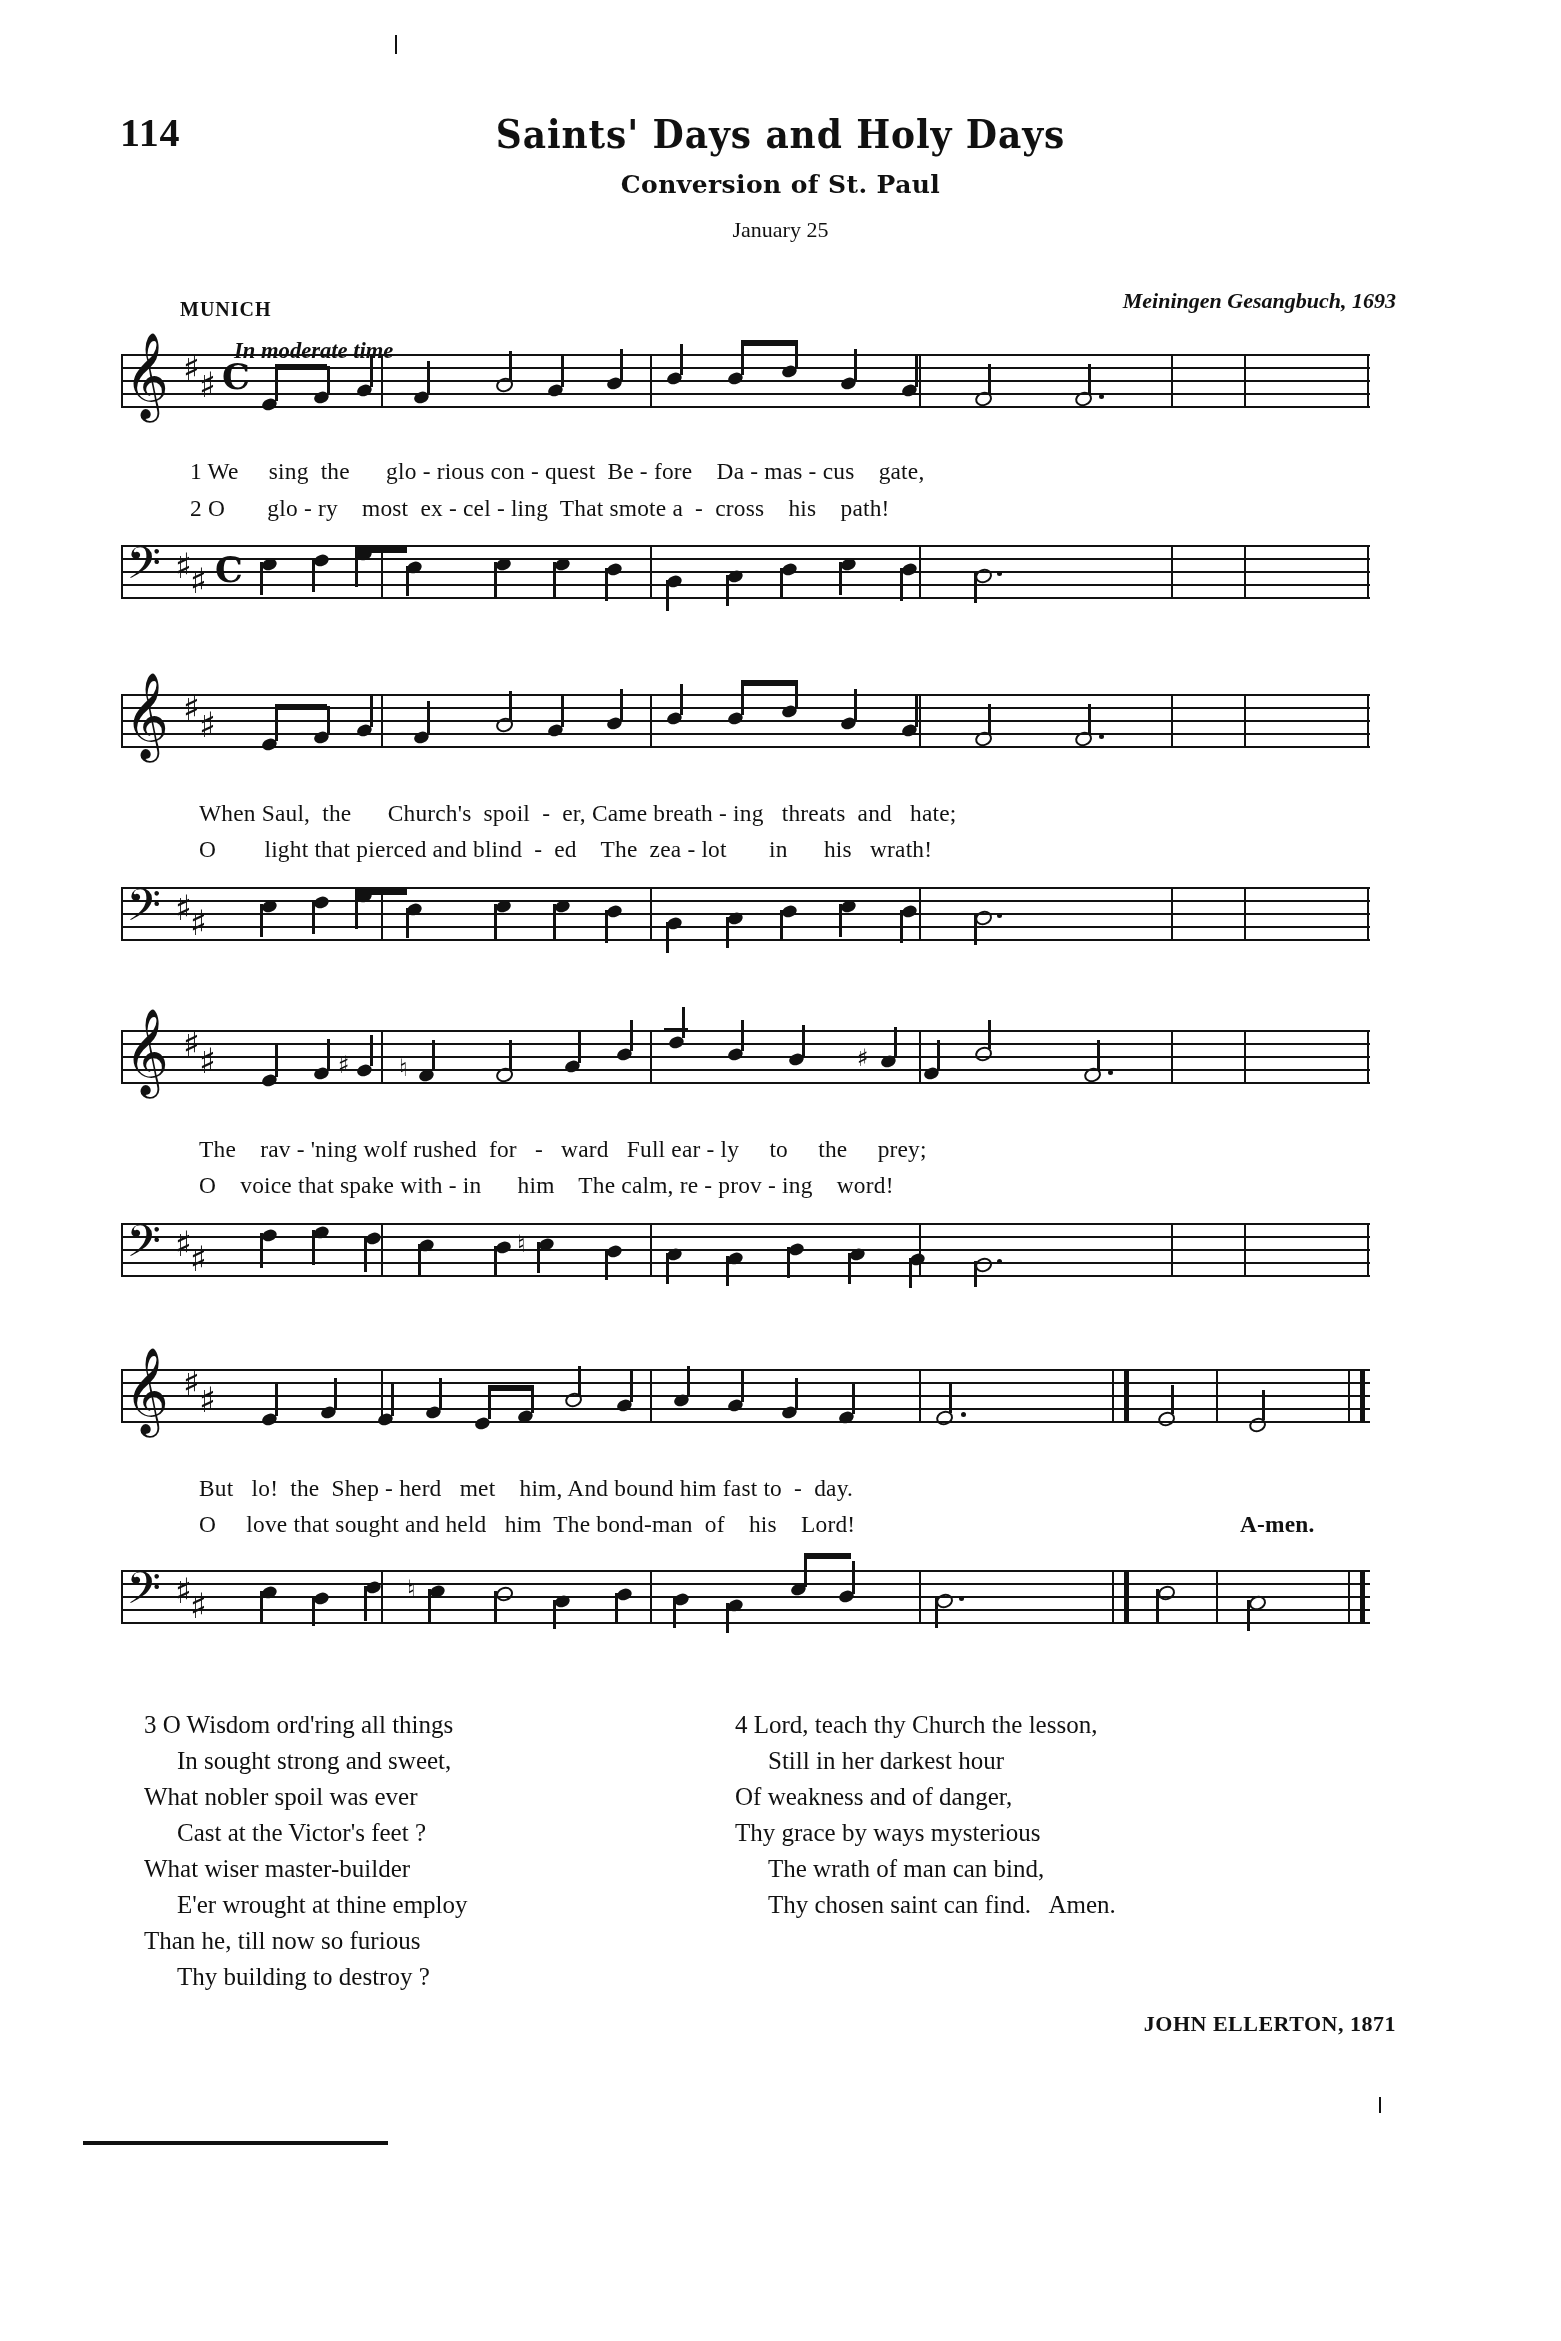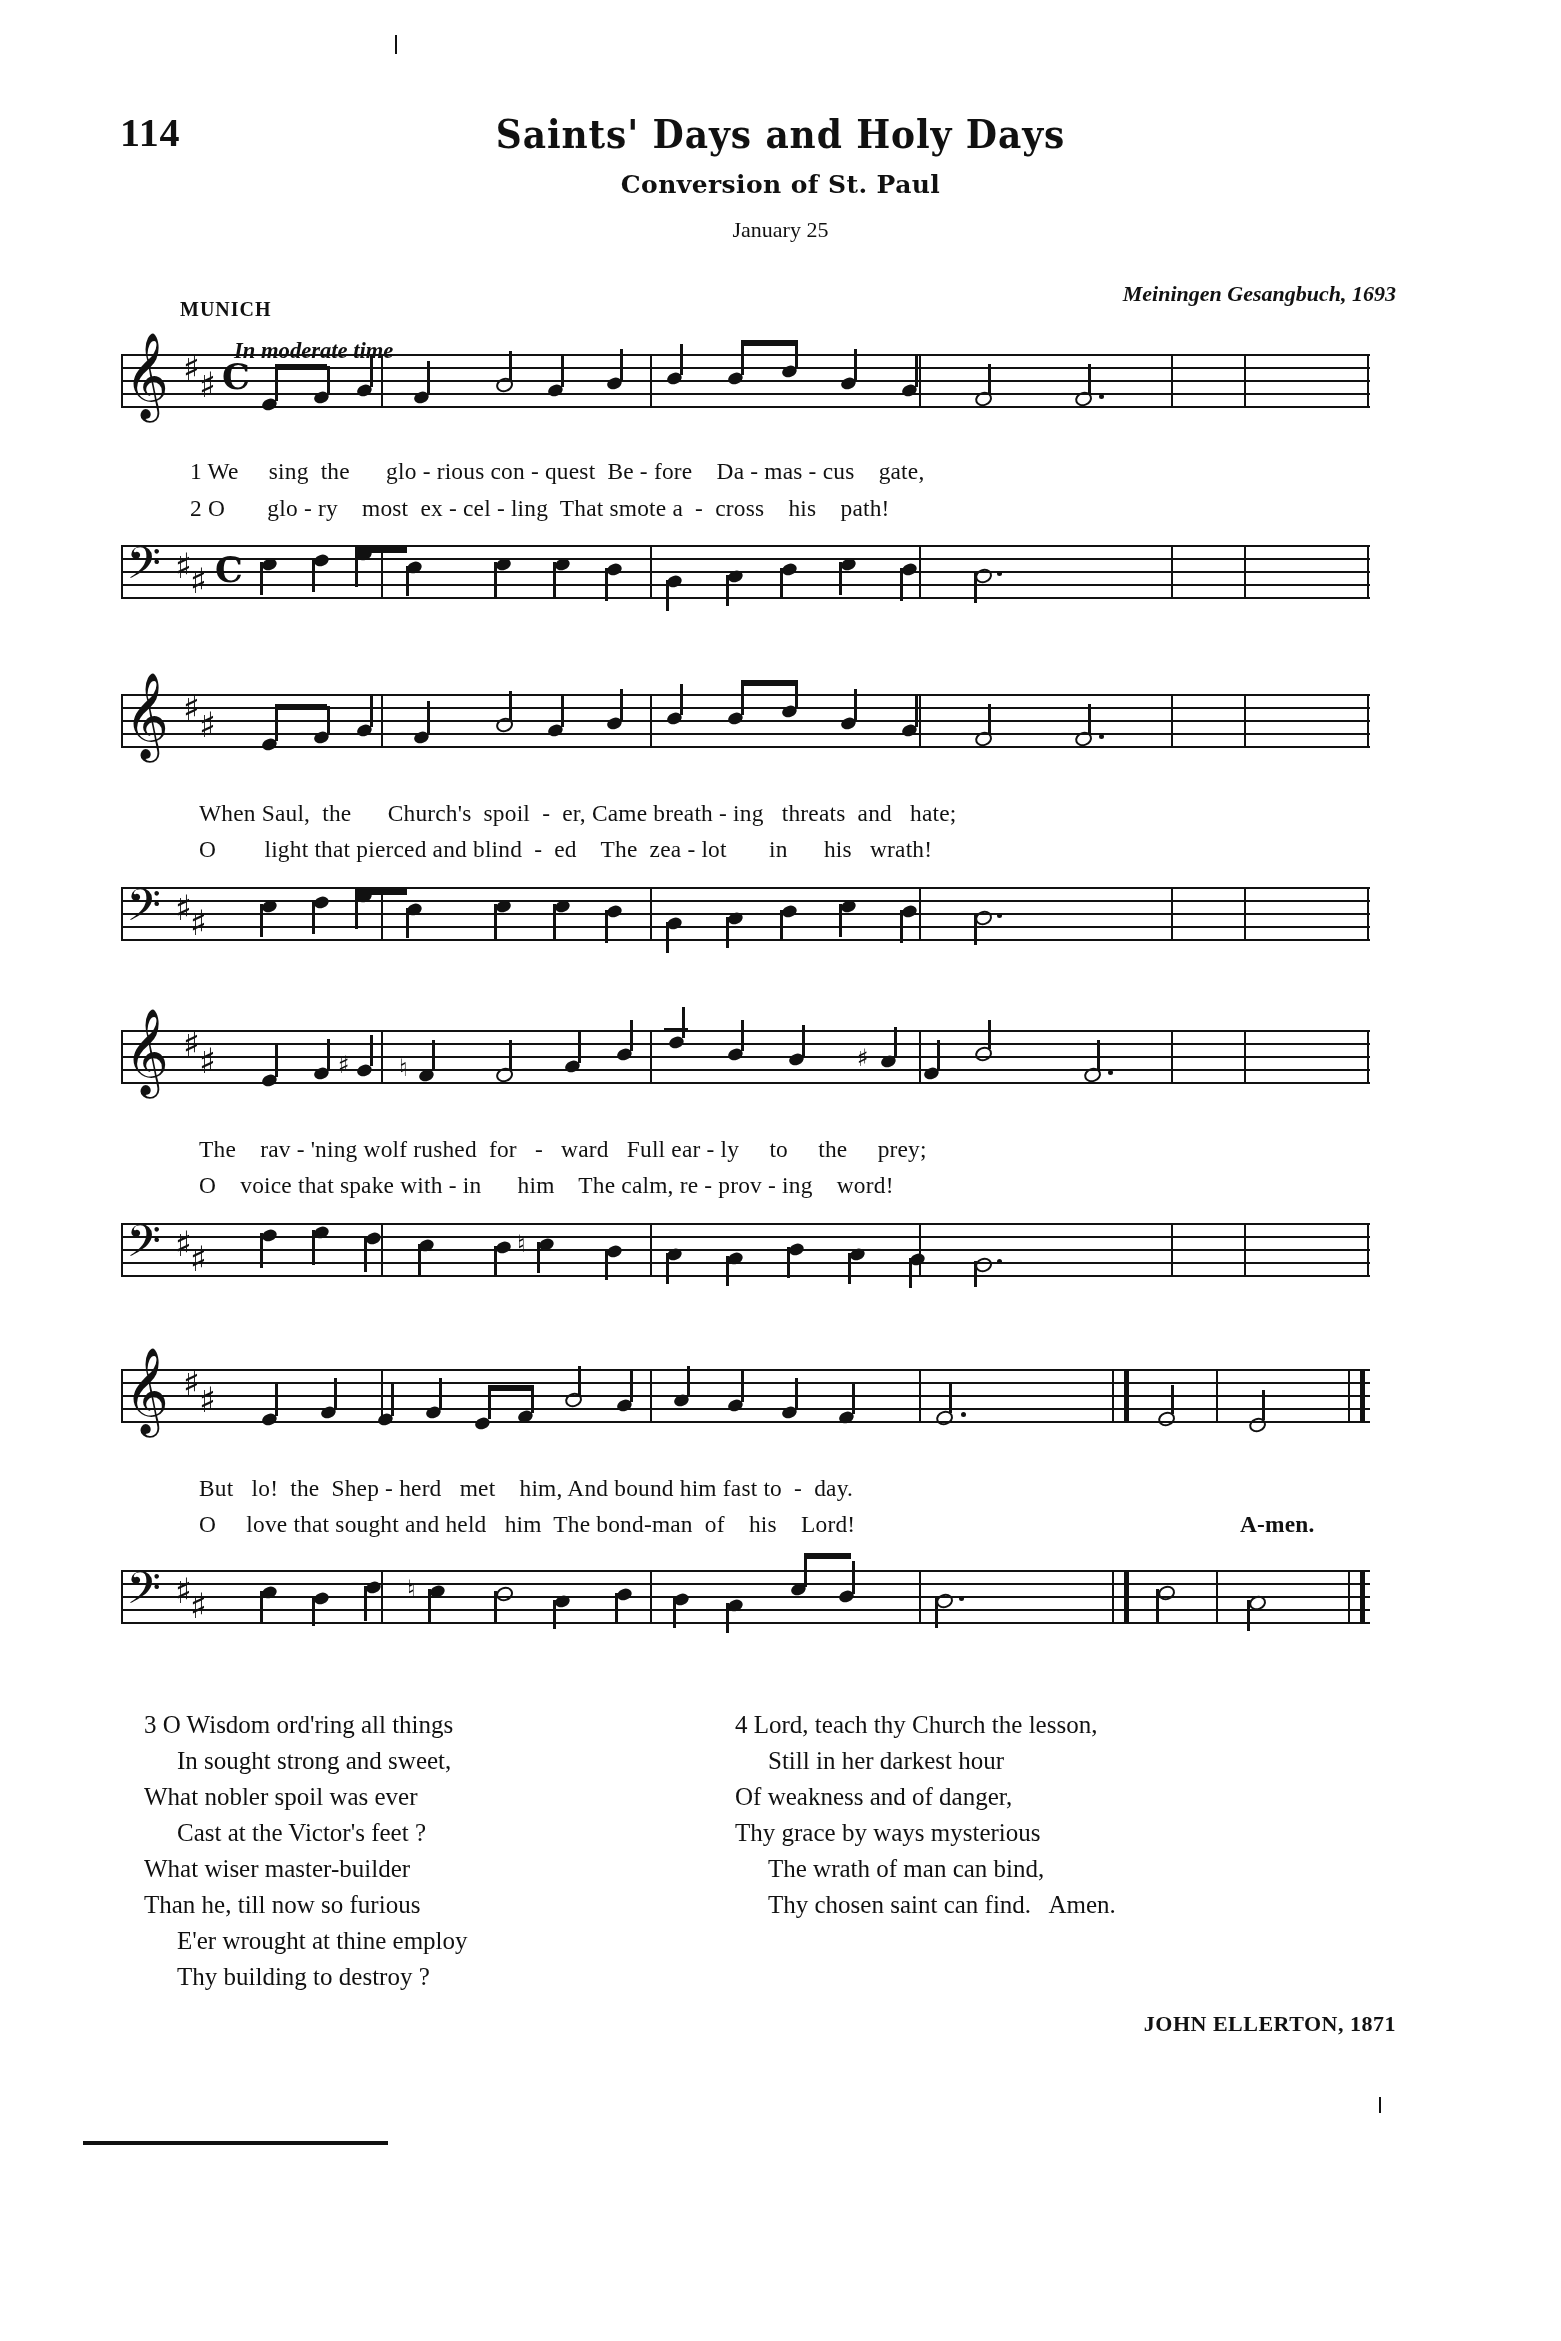--- a/index.html
+++ b/index.html
@@ -72,21 +72,21 @@
     position: absolute;
     left: 180px;
     top: 298px;
     font-size: 20px;
     font-weight: bold;
     letter-spacing: 1px;
   }
   .source {
     position: absolute;
     right: 165px;
-    top: 281px;
+    top: 288px;
     font-size: 22px;
     font-weight: bold;
     font-style: italic;
   }
   .tempo {
     position: absolute;
     left: 234px;
     top: 338px;
     font-size: 22.6px;
     font-style: italic;
@@ -629,22 +629,22 @@
         <div class="stem" style="left:1126px; top:29.5px; height:31px;"></div>
     </div>
   </div>
 
   <div class="stanza" style="left:120px; top:1707px; width:590px;">
     <div class="ln">3 O Wisdom ord'ring all things</div>
     <div class="ln ind">In sought strong and sweet,</div>
     <div class="ln">What nobler spoil was ever</div>
     <div class="ln ind">Cast at the Victor's feet ?</div>
     <div class="ln">What wiser master-builder</div>
+    <div class="ln ind">E'er wrought at thine employ</div>
     <div class="ln">Than he, till now so furious</div>
-    <div class="ln ind">E'er wrought at thine employ</div>
     <div class="ln ind">Thy building to destroy ?</div>
   </div>
 
   <div class="stanza" style="left:711px; top:1707px; width:642px;">
     <div class="ln">4 Lord, teach thy Church the lesson,</div>
     <div class="ln ind">Still in her darkest hour</div>
     <div class="ln">Of weakness and of danger,</div>
     <div class="ln">Thy grace by ways mysterious</div>
     <div class="ln ind">The wrath of man can bind,</div>
     <div class="ln ind">Thy chosen saint can find.   Amen.</div>

